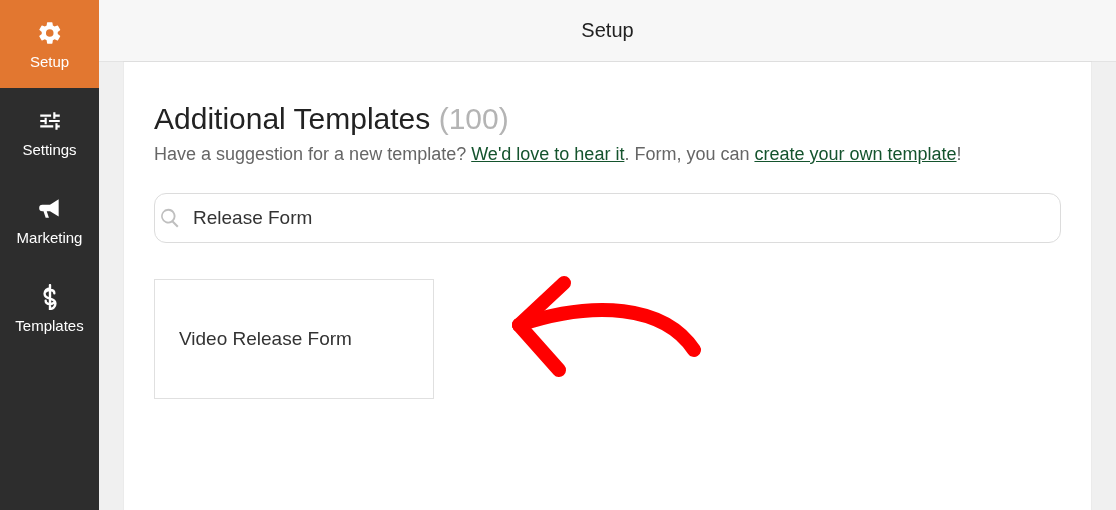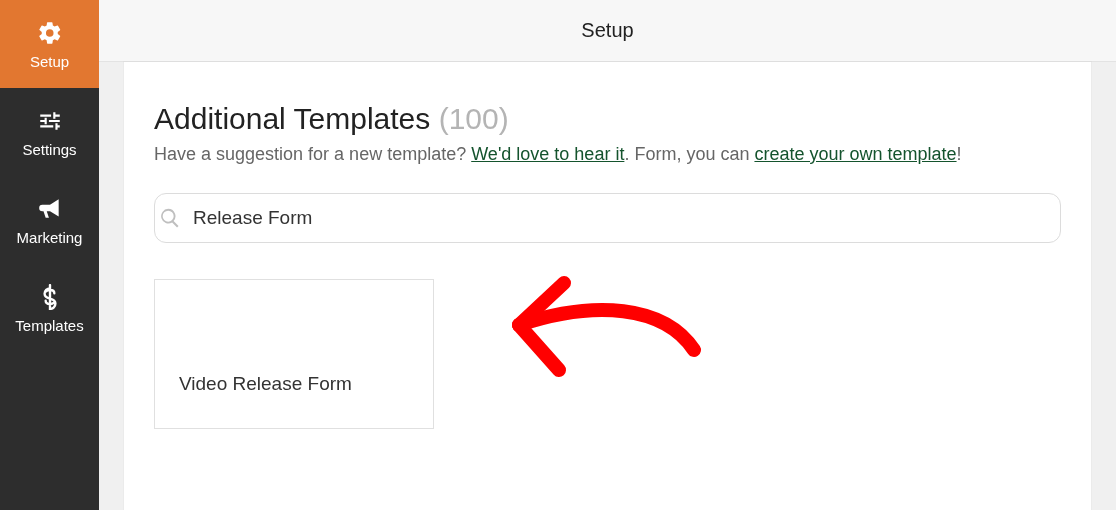--- a/index.html
+++ b/index.html
@@ -100,24 +100,24 @@
     .searchbox input {
       border: none;
       outline: none;
       font-size: 19px;
       color: #333;
       flex: 1;
       background: transparent;
     }
     .template-card {
       width: 280px;
-      height: 150px;
+      height: 120px;
       border: 1px solid #e0e0e0;
       display: flex;
-      align-items: flex-end;
+      align-items: center;
       padding: 33px 24px;
       font-size: 19px;
       color: #333;
       cursor: pointer;
     }
     .arrow-annot {
       position: absolute;
       pointer-events: none;
       left: 405px;
       top: 265px;

